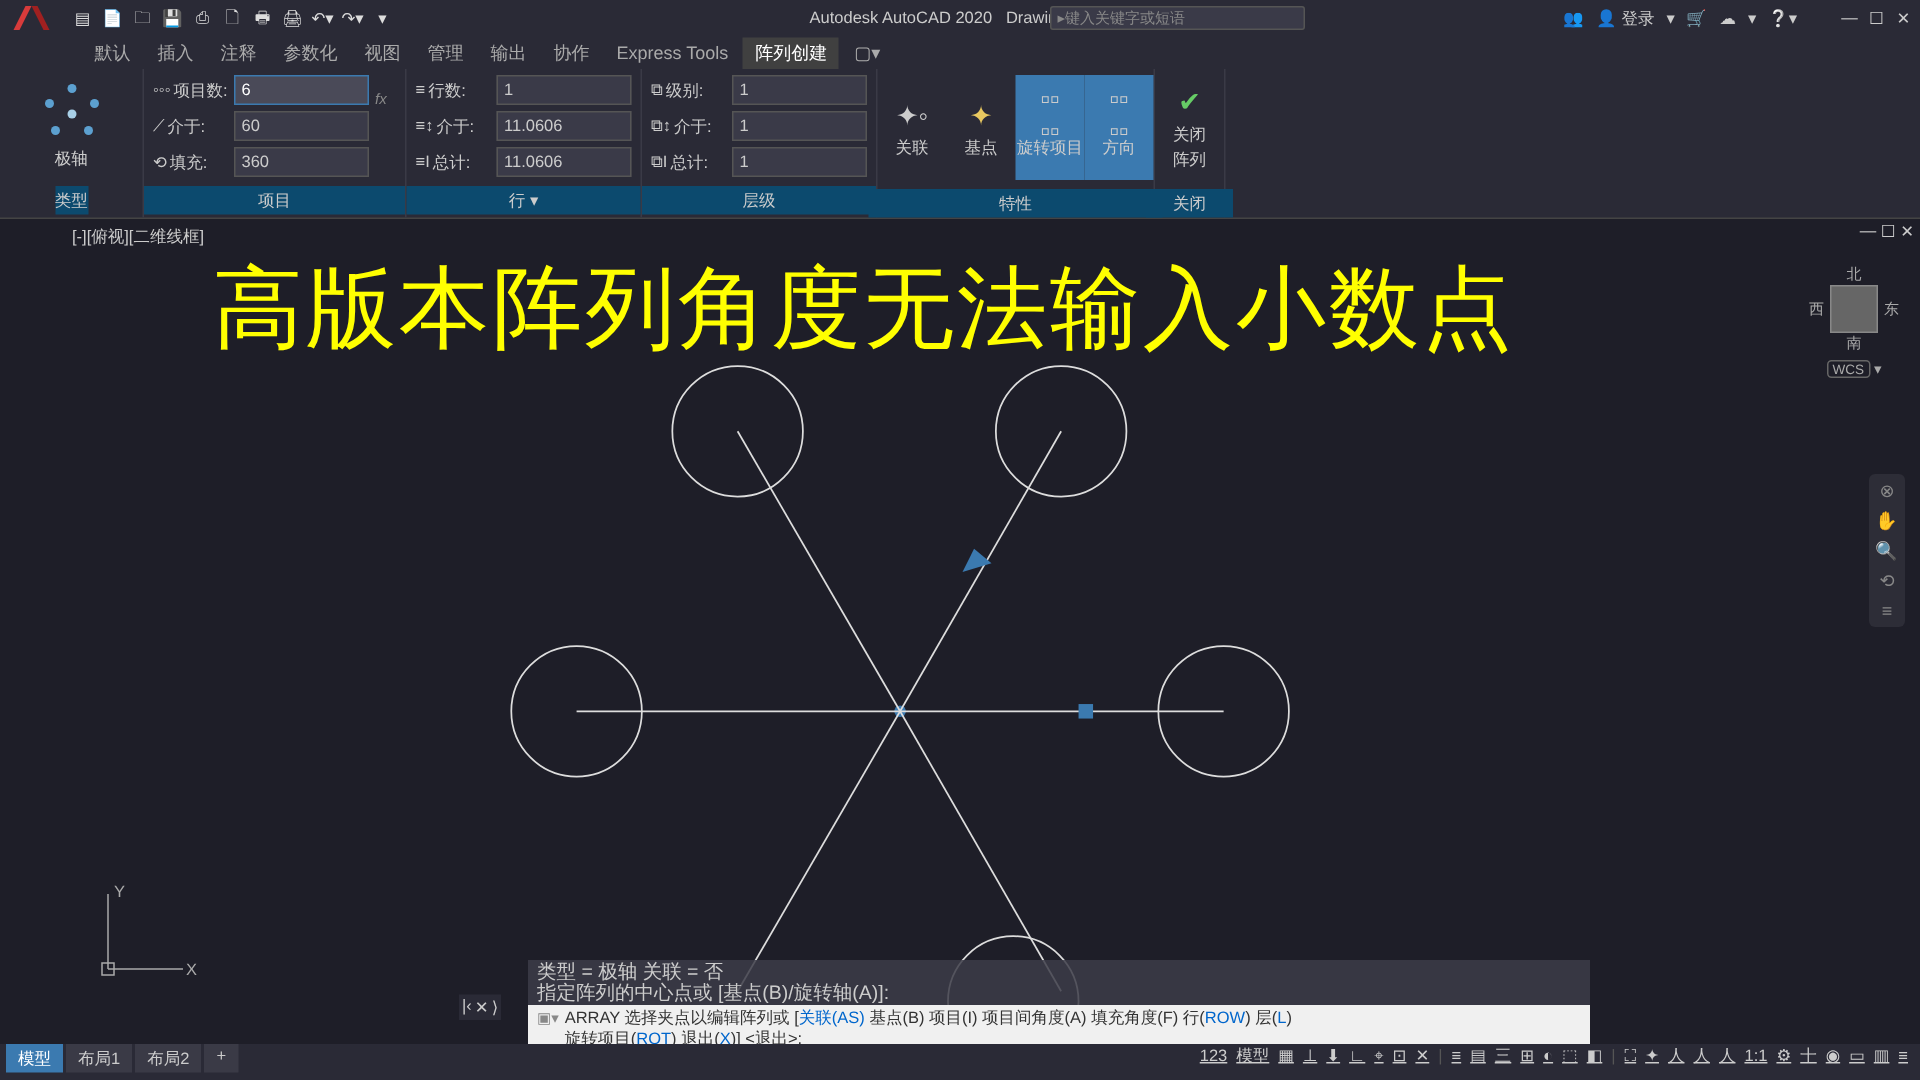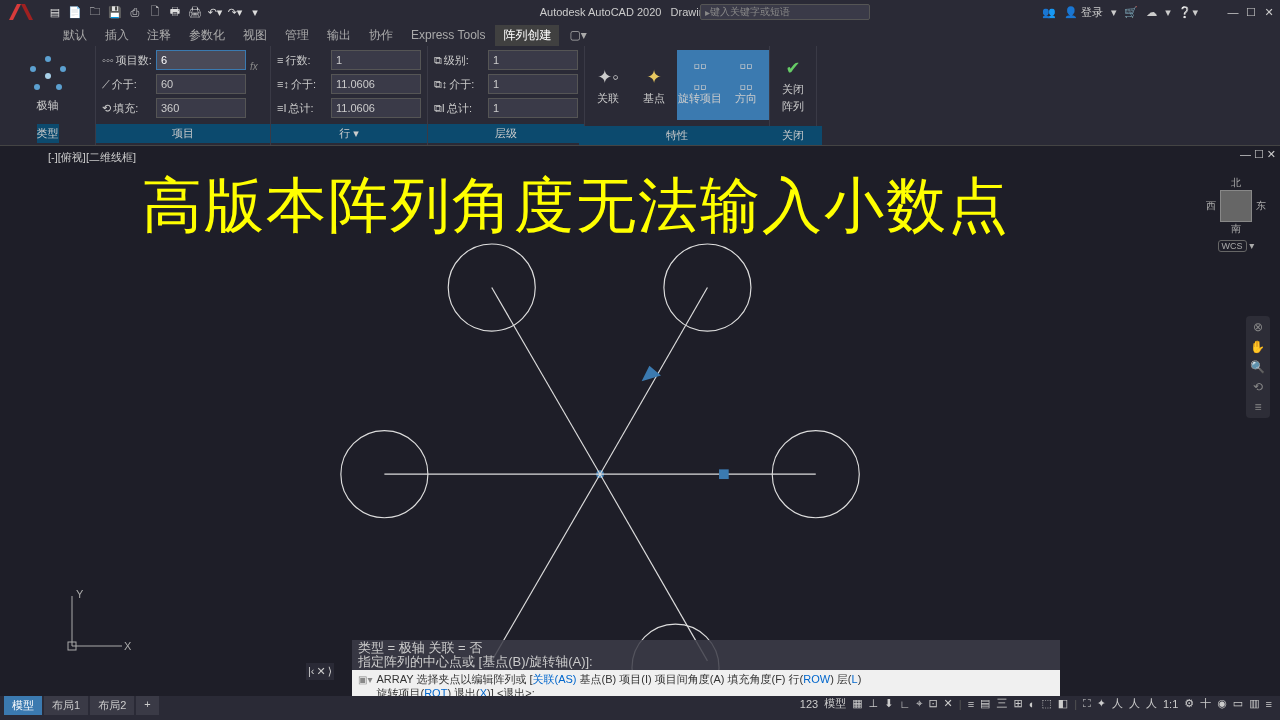--- a/index.html
+++ b/index.html
@@ -46,21 +46,21 @@
 .cmd-hist { background:rgba(60,60,72,0.85); color:#ccc; font-size:13px; padding:1px 6px; line-height:14px; }
 .cmd-line { background:#f0f0f0; color:#333; font-size:11px; padding:2px 6px; display:flex; align-items:flex-start; gap:4px; line-height:14px; }
 .cmd-line .kw { color:#0066cc; }
 .cmd-line .cmd-icon { color:#888; font-size:10px; margin-top:1px; }
 .cmd-left-btns { position:absolute; bottom:16px; left:264px; display:flex; gap:2px; color:#ccc; font-size:11px; background:#2a2a36; padding:2px; }
 .ucs-icon { position:absolute; bottom:40px; left:20px; }
 .status-bar { position:absolute; bottom:0; left:0; right:0; height:24px; background:#2a2a36; display:flex; align-items:flex-start; font-size:11px; color:#ccc; }
 .status-tabs { display:flex; gap:2px; padding-left:4px; }
 .status-tabs .stab { padding:2px 8px; background:#3a3a46; cursor:pointer; }
 .status-tabs .stab.active { background:#3b7ab0; color:#fff; }
-.status-right { margin-left:auto; display:flex; gap:6px; padding-right:8px; align-items:center; }
+.status-right { margin-left:auto; display:flex; gap:6px; padding-right:8px; align-items:center;text-decoration:underline; }
 .status-right span { cursor:pointer; }
 .sep { color:#555; }
 </style>
 </head>
 <body>
 
 <div class="titlebar">
   <div class="app-logo">
     <svg viewBox="0 0 28 20">
         <path d="M2 18 L10 2 L14 2 L6 18 Z" fill="#d83b3b"></path>

